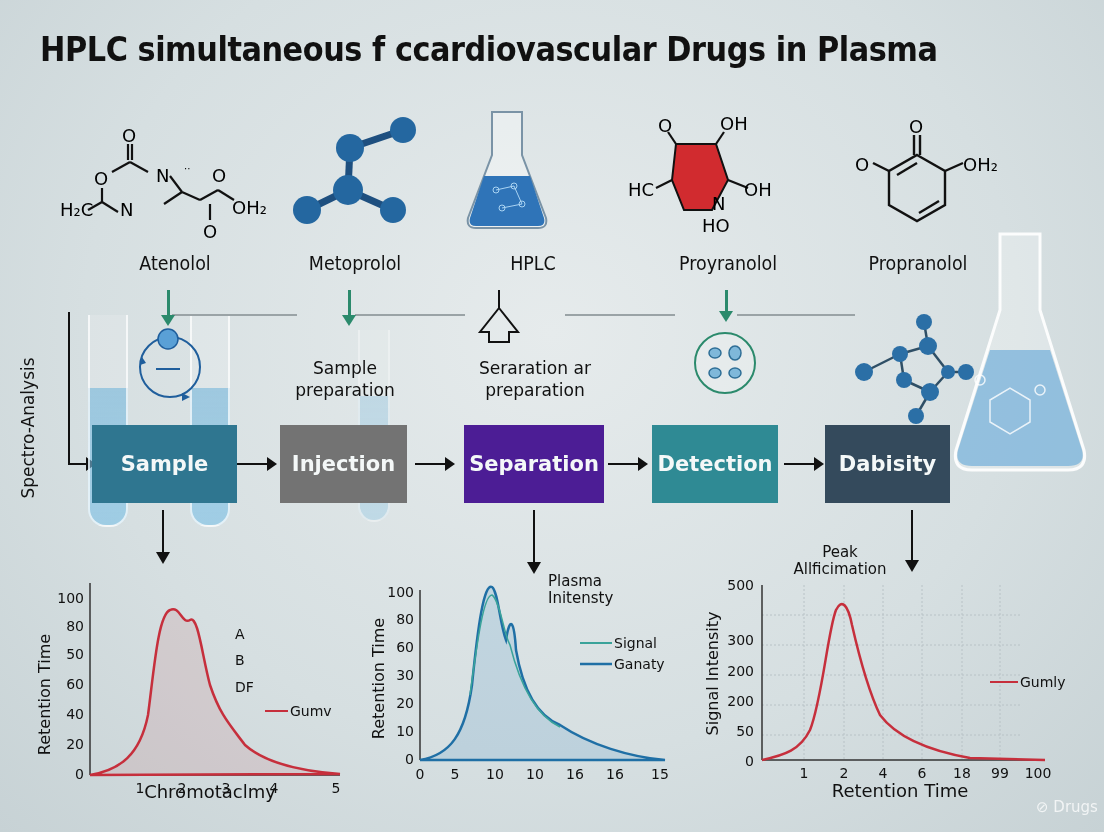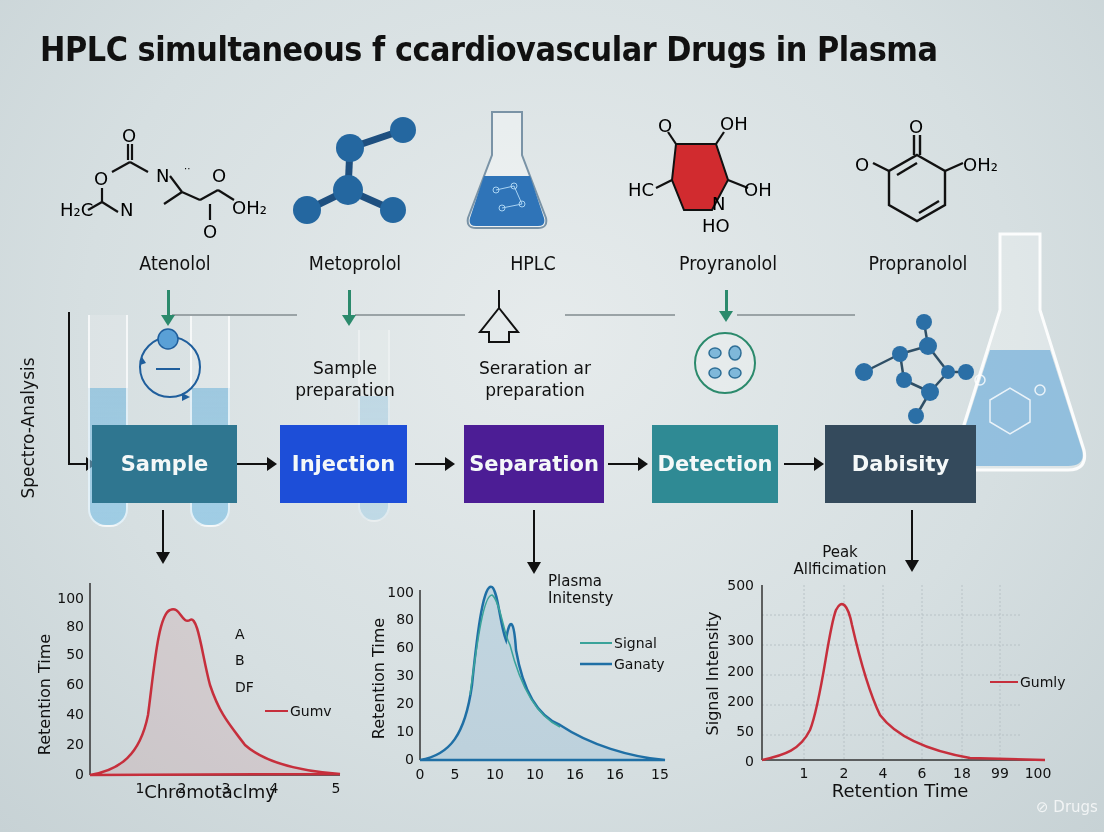--- a/index.html
+++ b/index.html
@@ -204,33 +204,33 @@
 </div>
 <div class="abs annot" style="left:455px;top:357px;width:160px">
   <div>Seraration ar</div>
   <div>preparation</div>
 </div>
 
 <div class="abs stepbox" style="left:92px;top:425px;width:145px;background:#2f7690">
     <span>Sample</span>
   </div>
 <div class="abs arrow-h" style="left:237px;top:463px;width:34px"></div>
-<div class="abs stepbox" style="left:280px;top:425px;width:127px;background:#1d4ed8">
+<div class="abs stepbox" style="left:280px;top:425px;width:127px;background:#737373">
     <span>Injection</span>
   </div>
 <div class="abs arrow-h" style="left:415px;top:463px;width:34px"></div>
 <div class="abs stepbox" style="left:464px;top:425px;width:140px;background:#4c1d95">
     <span>Separation</span>
   </div>
 <div class="abs arrow-h" style="left:608px;top:463px;width:34px"></div>
 <div class="abs stepbox" style="left:652px;top:425px;width:126px;background:#2f8a94">
     <span>Detection</span>
   </div>
 <div class="abs arrow-h" style="left:784px;top:463px;width:34px"></div>
-<div class="abs stepbox" style="left:825px;top:425px;width:151px;background:#344a5c">
+<div class="abs stepbox" style="left:825px;top:425px;width:125px;background:#344a5c">
     <span>Dabisity</span>
   </div>
 
 <div class="abs arrow-v" style="left:162px;top:510px;height:46px"></div>
 <div class="abs arrow-v" style="left:533px;top:510px;height:56px"></div>
 <div class="abs arrow-v" style="left:911px;top:510px;height:54px"></div>
 
 <div class="abs" style="left:30px;top:575px;width:330px;height:230px">
   <svg width="330" height="230" style="position:absolute;left:0;top:0">
     <line x1="60" y1="8" x2="60" y2="200" stroke="#333" stroke-width="1.5"></line>

